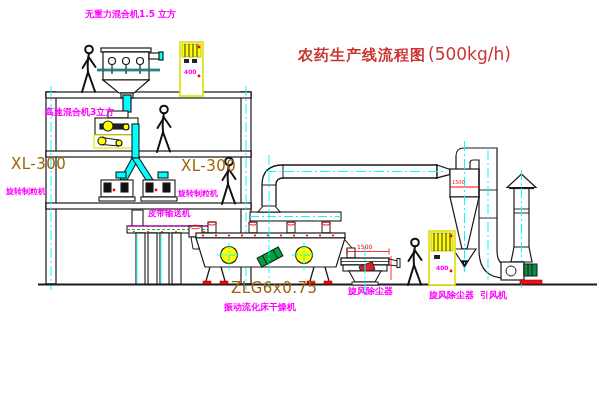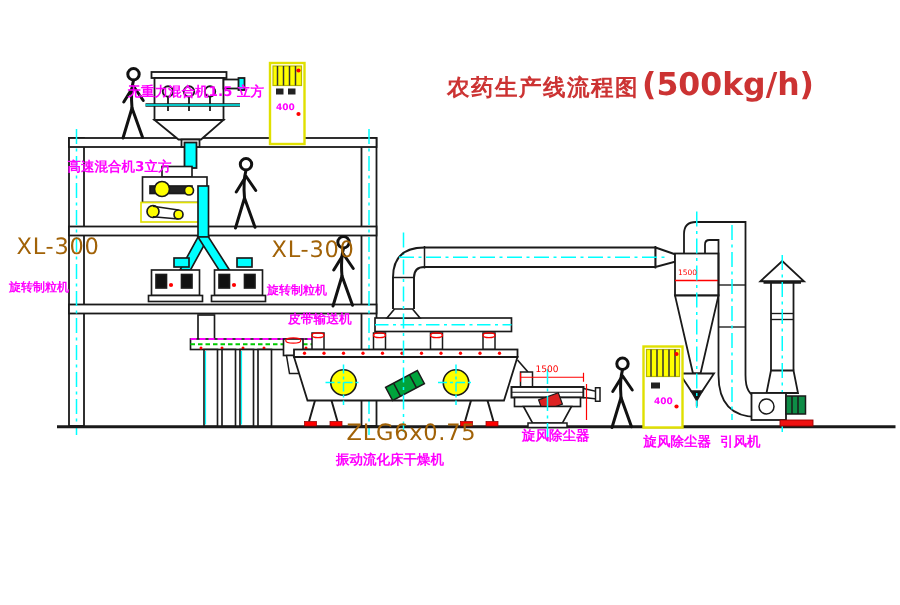--- a/index.html
+++ b/index.html
@@ -7,28 +7,28 @@
           font-family:"DejaVu Sans","Liberation Sans",sans-serif;}
   #canvas svg{position:absolute;left:0;top:0;}
   .lbl{position:absolute;white-space:nowrap;line-height:1;}
   .magsm{color:#ff00ff;font-weight:bold;font-size:8.5px;}
   .magxs{color:#ff00ff;font-weight:bold;font-size:6px;}
   .model{color:#a16207;font-size:15px;font-weight:normal;letter-spacing:0.5px;}
   .reddim{color:#ff0000;font-size:6px;font-weight:normal;}
   .redxs{color:#ff0000;font-size:5px;font-weight:normal;}
   #title{left:282px;top:46px;display:flex;align-items:baseline;color:#cc3333;}
   #title .cn{font-size:15px;font-weight:bold;letter-spacing:1px;margin-left:16px;}
-  #title .cap{font-size:21px;font-weight:bold;margin-left:2px;text-align:right;}
-  #lbl-gravity-mixer{left:85px;top:10px;font-size:9px;margin-top:48px;}
+  #title .cap{font-size:17px;font-weight:normal;margin-left:2px;text-align:right;}
+  #lbl-gravity-mixer{left:85px;top:10px;font-size:9px;}
   #lbl-speed-mixer{left:45px;top:108px;font-size:9px;}
   #lbl-xl300-left{left:11px;top:157px;}
   #lbl-gran-left{left:6px;top:188px;font-size:8px;}
   #lbl-xl300-mid{left:181px;top:159px;}
   #lbl-gran-mid{left:178px;top:190px;font-size:8px;}
-  #lbl-conveyor{left:148px;top:209px;margin-left:44px;}
+  #lbl-conveyor{left:148px;top:209px;}
   #lbl-dryer-name{left:224px;top:287px;font-size:9px;margin-top:16px;}
   #lbl-dryer-model{left:231px;top:281px;}
   #lbl-screen-name{left:348px;top:287px;font-size:9px;}
   #lbl-screen-model{left:342px;top:297px;}
   #lbl-cyclone{left:429px;top:291px;font-size:9px;text-align:right;}
   #lbl-fan{left:480px;top:291px;font-size:9px;}
   #lbl-dim1500{left:357px;top:244px;}
   #lbl-cycdim{left:452px;top:180px;}
   #lbl-cab-top{left:184px;top:69px;}
   #lbl-cab-right{left:436px;top:265px;}

